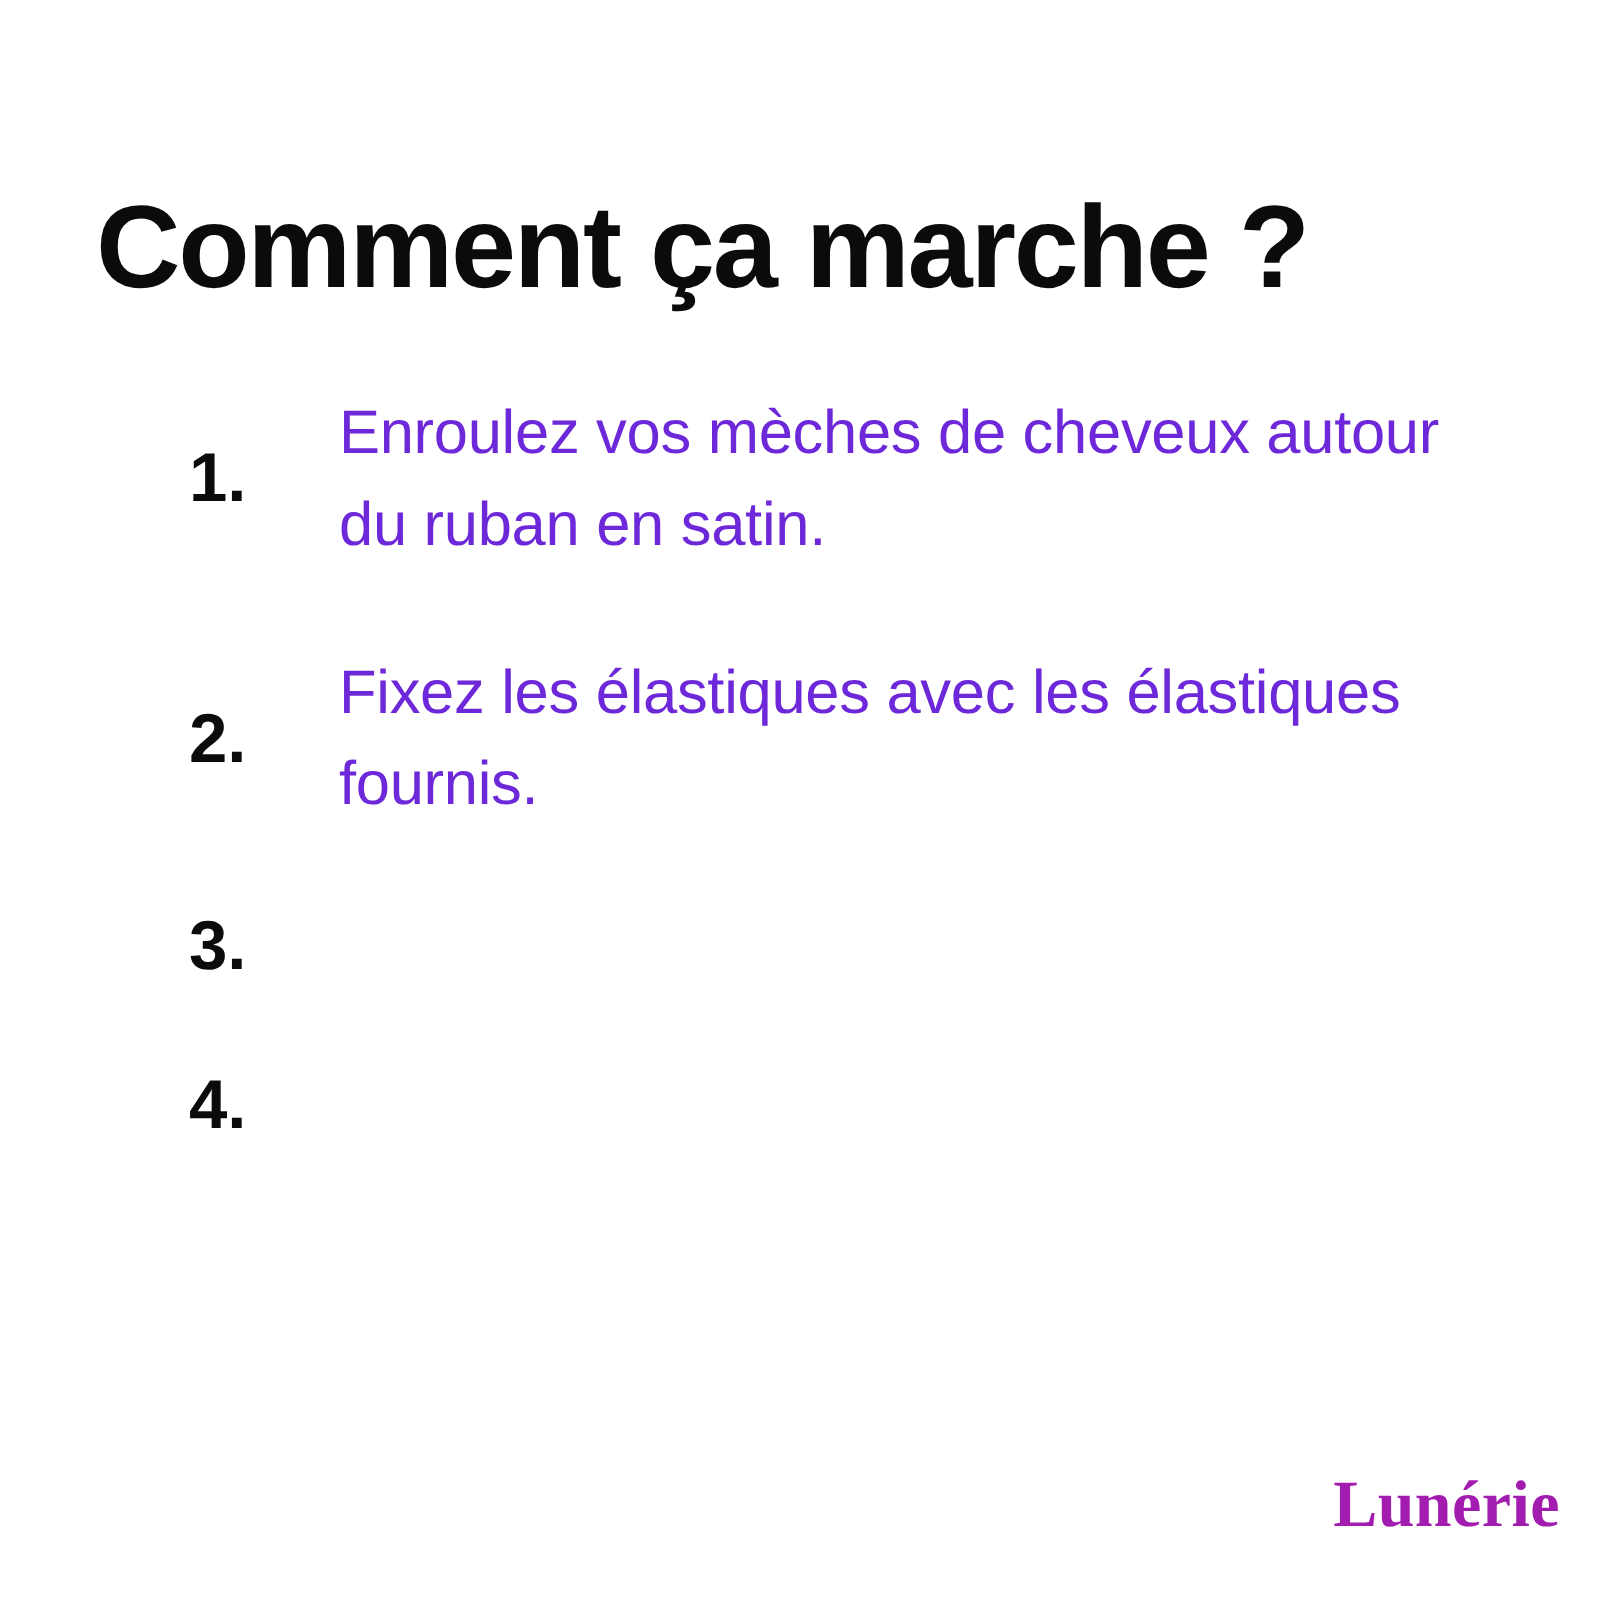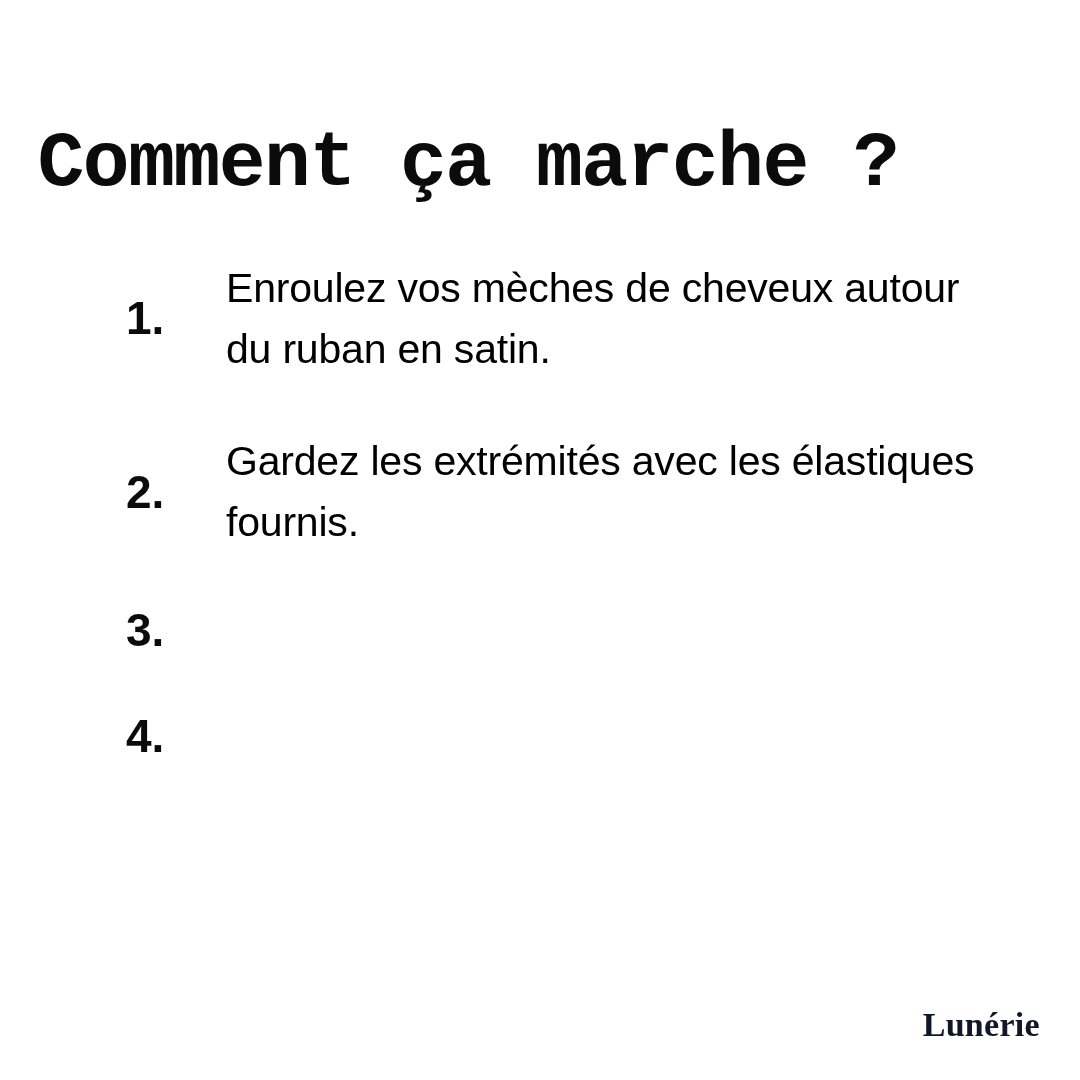--- a/index.html
+++ b/index.html
@@ -24,21 +24,20 @@
     position: absolute;
     top: 70px;
     left: 0;
     width: 936px;
     text-align: center;
     font-size: 78px;
     font-weight: 800;
     letter-spacing: -1.5px;
     line-height: 1.1;
     color: #0b0b0b;
-    font-family: Liberation Mono, monospace;
   }
   .steps {
     position: absolute;
     top: 258px;
     left: 118px;
     width: 870px;
   }
   .step {
     display: flex;
     align-items: center;
@@ -55,54 +54,54 @@
     line-height: 1.1;
     text-align: left;
     padding-left: 8px;
     box-sizing: border-box;
   }
   .step-text {
     flex: 1 1 auto;
     font-size: 41px;
     font-weight: 400;
     line-height: 1.48;
-    color: #000000;
+    color: #6d28d9;
     letter-spacing: -0.2px;
   }
   .step-1 { margin-bottom: 52px; }
   .step-2 { margin-bottom: 52px; }
   .step-3 { margin-bottom: 56px; }
   .brand {
     position: absolute;
     right: 40px;
-    bottom: 36px;
+    bottom: 52px;
     font-family: "Liberation Serif", serif;
     font-weight: 700;
-    font-size: 34px;
-    color: #0f172a;
+    font-size: 44px;
+    color: #a21caf;
     letter-spacing: 0.3px;
   }
 </style>
 </head>
 <body>
 
 <div class="page">
 
   <h1 class="title">Comment ça marche ?</h1>
 
   <div class="steps">
 
     <div class="step step-1">
       <div class="step-number">1.</div>
       <div class="step-text">Enroulez vos mèches de cheveux autour du ruban en satin.</div>
     </div>
 
     <div class="step step-2">
       <div class="step-number">2.</div>
-      <div class="step-text">Gardez les extrémités avec les élastiques fournis.</div>
+      <div class="step-text">Fixez les élastiques avec les élastiques fournis.</div>
     </div>
 
     <div class="step step-3">
       <div class="step-number">3.</div>
     </div>
 
     <div class="step step-4">
       <div class="step-number">4.</div>
     </div>
 

